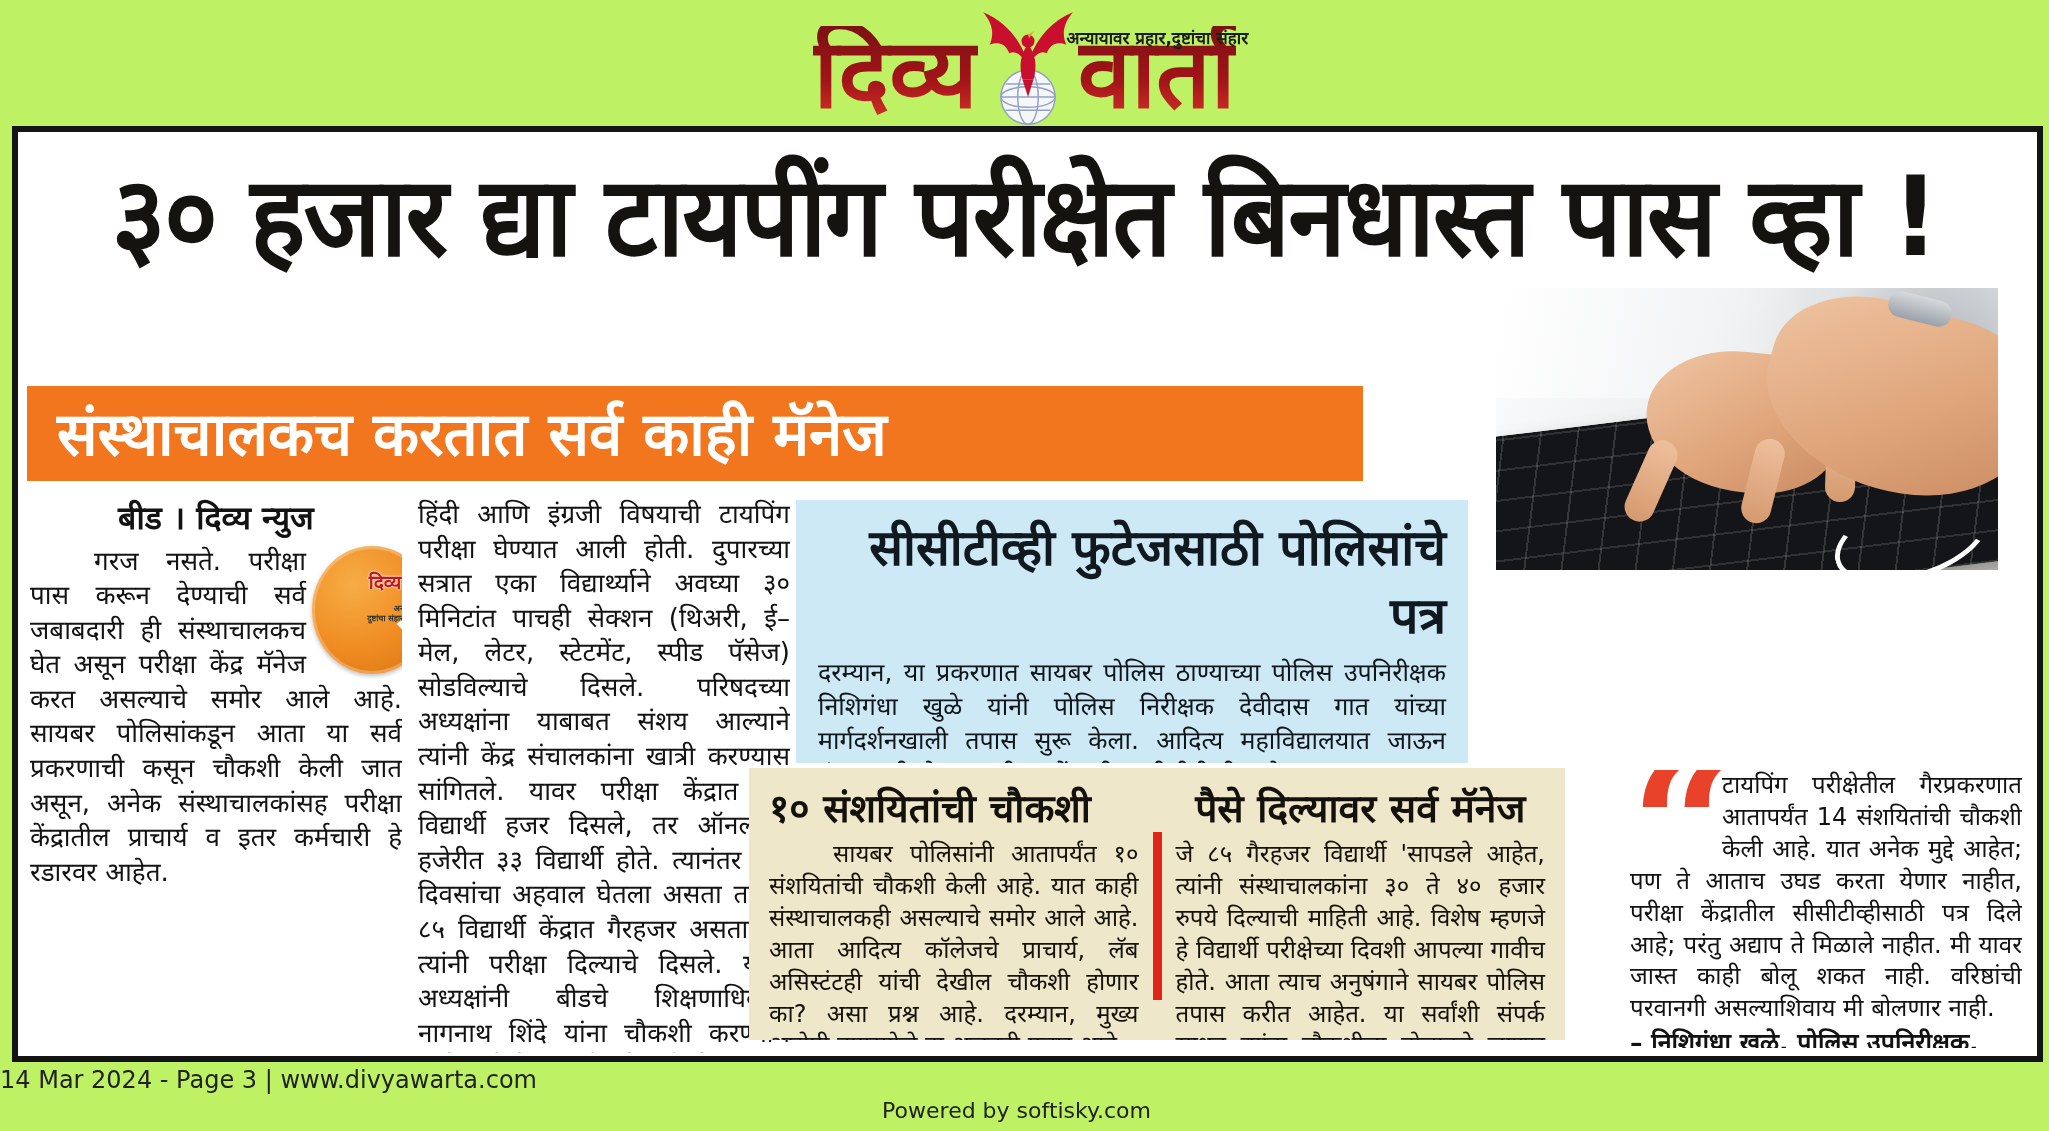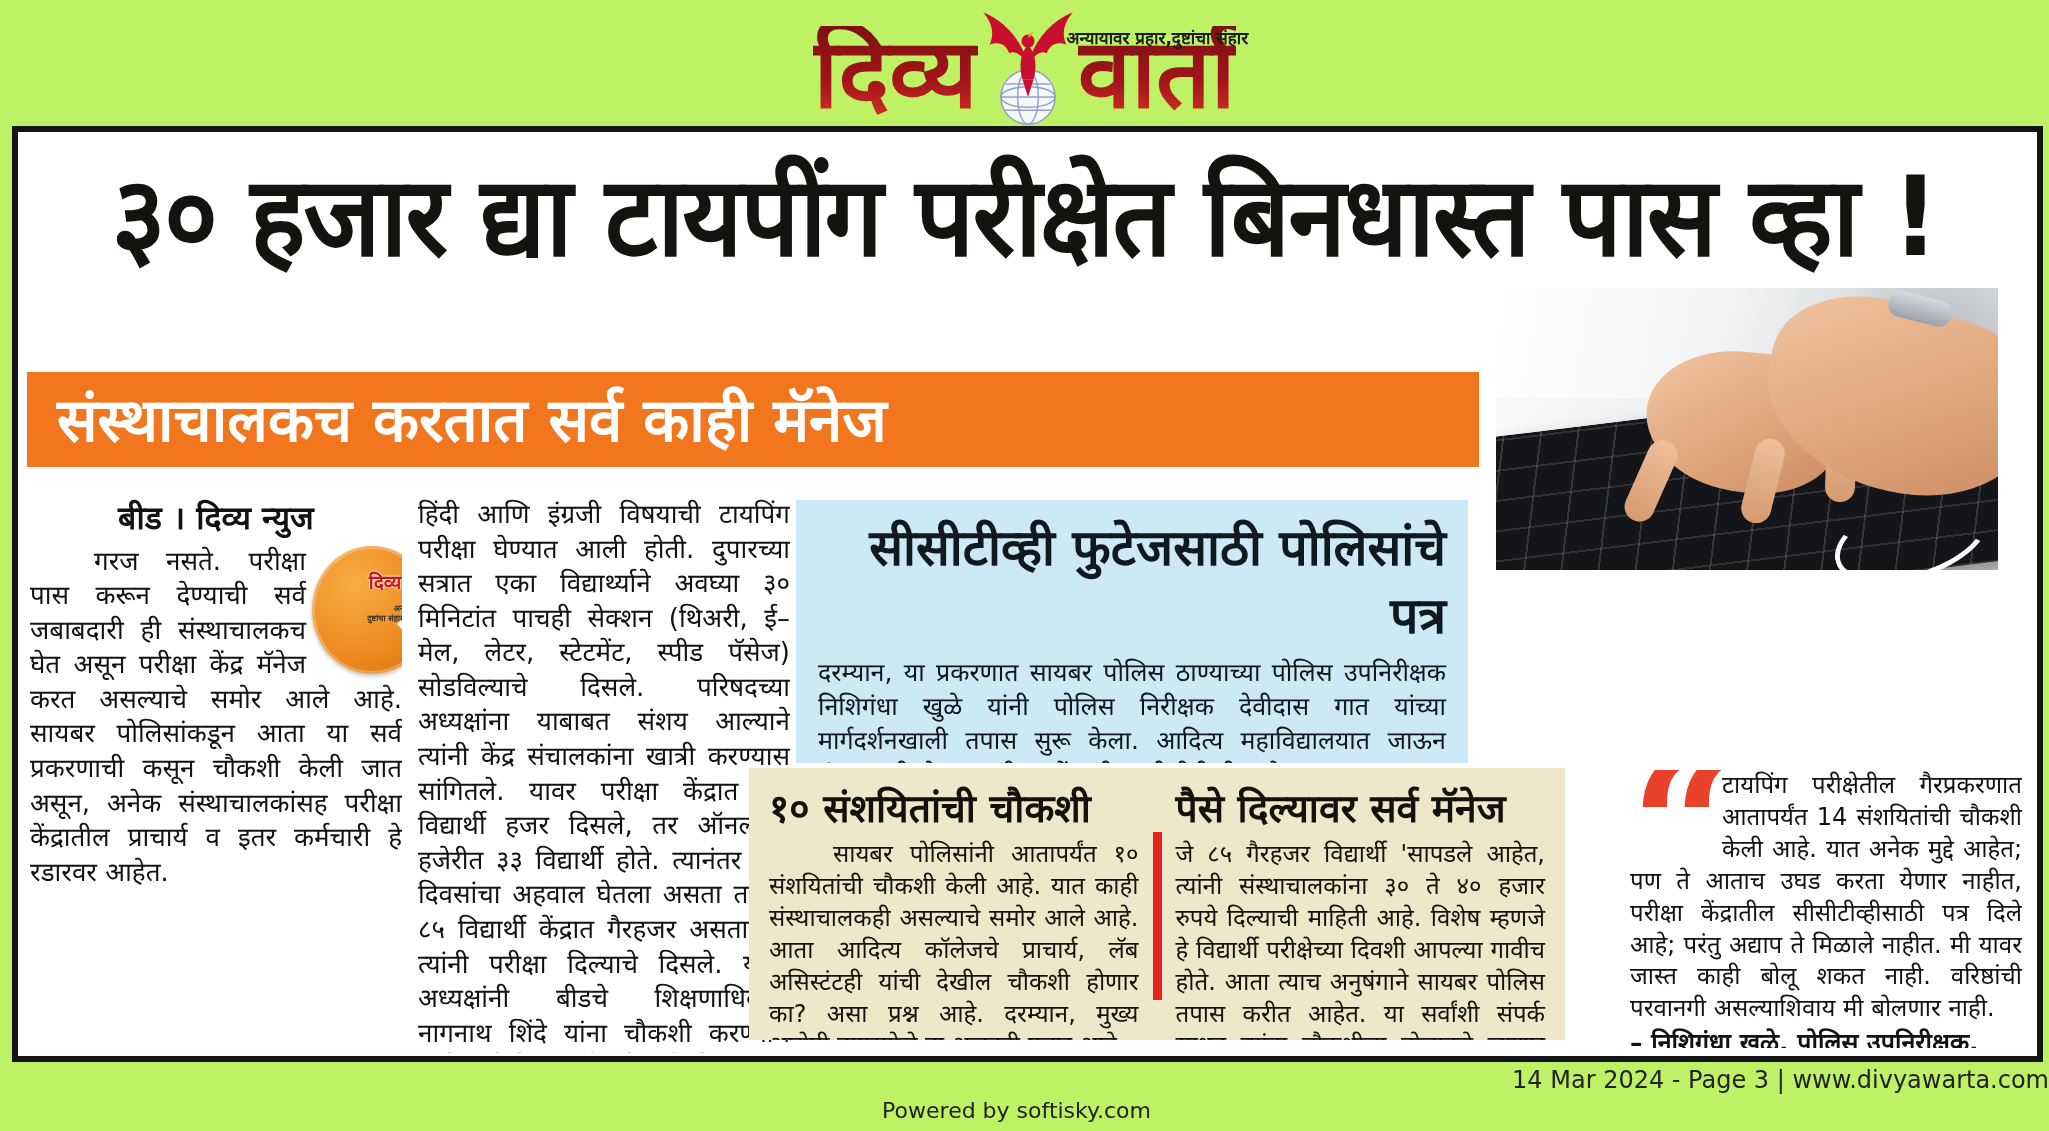--- a/index.html
+++ b/index.html
@@ -20,21 +20,21 @@
   
   .frame{position:absolute;left:12px;top:126px;width:2019px;height:924px;border:6px solid #141414;
          background:#ffffff;}
 
   
   .headline{position:absolute;left:22px;right:22px;top:146px;text-align:center;
             font-size:104px;font-weight:900;color:#15130f;line-height:1.3;letter-spacing:-2px;
             white-space:nowrap;transform:scaleY(1.06);transform-origin:top center;}
 
   
-  .banner{position:absolute;left:27px;top:372px;width:1452px;height:95px;background:#F2761D;
+  .banner{position:absolute;left:27px;top:386px;width:1336px;height:95px;background:#F2761D;
           display:flex;align-items:center;padding-left:30px;box-sizing:border-box;}
   .banner-text{color:#ffffff;font-size:60px;font-weight:bold;white-space:nowrap;line-height:1;}
 
   
   .photo{position:absolute;left:1496px;top:288px;width:502px;height:282px;overflow:hidden;
          background:linear-gradient(115deg,#fbfcfd 0%,#eef0f1 35%,#dde0e2 60%,#c9cdd1 100%);}
   .ph-window{position:absolute;left:0;top:0;width:60%;height:110px;
              background:linear-gradient(100deg,#ffffff 0%,#f4f5f6 60%,rgba(244,245,246,0));}
   .ph-shadow{position:absolute;right:-40px;top:-30px;width:220px;height:200px;border-radius:50%;
              background:radial-gradient(circle,#aeb3b8 0%,rgba(174,179,184,0) 70%);}
@@ -87,33 +87,33 @@
   .cctv-title{font-size:50px;font-weight:bold;color:#101820;text-align:right;margin:2px 0 8px 0;
               font-family:"DejaVu Serif","DejaVu Sans",serif;}
   .cctv-body{font-size:25px;line-height:1.36;text-align:justify;color:#10161c;}
 
   
   .cream{position:absolute;left:749px;top:768px;width:816px;height:272px;background:#EEE7C9;
          box-sizing:border-box;display:flex;padding:12px 12px;overflow:hidden;}
   .cream-col{flex:1;padding:0 8px;box-sizing:border-box;}
   .cream-title{font-size:39px;font-weight:bold;color:#14110c;margin:0 0 6px 0;
                font-family:"DejaVu Serif","DejaVu Sans",serif;}
-  .cream-title.center{}
+  .cream-title.center{text-align:center;}
   .cream-body{font-size:24px;line-height:1.33;text-align:justify;color:#15120d;}
   .red-divider{width:9px;background:#E1251B;margin:52px 6px 28px 6px;flex:none;}
 
   
   .quote{position:absolute;left:1630px;top:770px;width:392px;height:278px;overflow:hidden;}
   .quote-mark{float:left;width:92px;height:74px;font-family:"DejaVu Serif",serif;
               font-size:185px;line-height:.62;color:#E8432A;font-weight:bold;}
   .quote-text{font-size:24px;line-height:1.33;text-align:justify;color:#121212;}
   .quote-attr{font-size:25px;font-weight:bold;color:#121212;line-height:1.3;margin-top:2px;}
 
   
-  .footer1{position:absolute;left:0;right:0;top:1066px;text-align:right;font-size:24px;color:#222;}
+  .footer1{position:absolute;left:0;right:0;top:1066px;text-align:left;font-size:24px;color:#222;}
   .footer2{position:absolute;left:0;right:16px;top:1098px;text-align:center;font-size:22px;color:#222;}
 </style>
 </head>
 <body>
 
 <div class="page">
 
   <div class="masthead">
     <span class="mast-word">दिव्य</span>
     <span class="mast-emblem">

